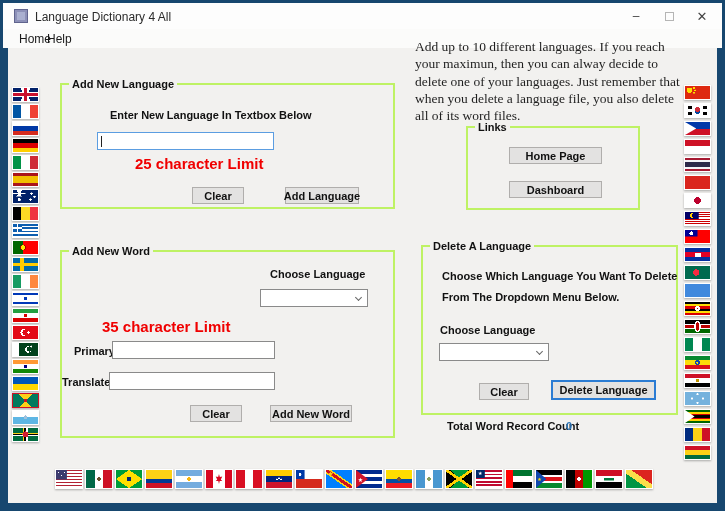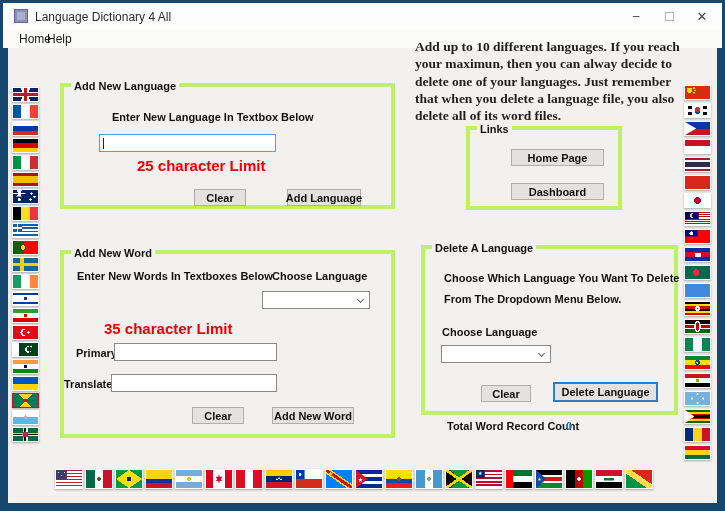--- a/index.html
+++ b/index.html
@@ -12,22 +12,22 @@
   .winbtn{position:absolute;top:0;width:32px;height:26px;display:flex;align-items:center;justify-content:center;color:#444;font-size:12px;cursor:default;}
   .winbtn.min{left:617px;}
   .winbtn.max{left:650px;}
   .winbtn.close{left:683px;font-size:13px;}
   .max-box{width:9px;height:9px;border:1px solid #b5b5b5;}
   .menubar{position:absolute;left:3px;top:29px;width:719px;height:19px;background:#fbfbfa;}
   .menu-item{position:absolute;top:3px;font-size:12px;color:#1a1a1a;padding:0 4px;cursor:default;}
   .menu-item.m0{left:12px;}
   .menu-item.m1{left:40px;}
   .client{position:absolute;left:8px;top:48px;width:709px;height:455px;background:#f2f1ef;}
-  .intro{position:absolute;left:415px;top:38px;width:272px;margin:0;font-family:"Liberation Serif",serif;font-size:13.5px;line-height:17.3px;color:#1f1f1f;font-weight:bold;}
-  .groupbox{position:absolute;border:4px solid #bef264;}
+  .intro{position:absolute;left:415px;top:38px;width:272px;margin:0;font-family:"Liberation Serif",serif;font-size:13.5px;line-height:17.3px;color:#1f1f1f;}
+  .groupbox{position:absolute;border:2px solid #bef264;}
   .gb-caption{position:absolute;top:-7px;left:7px;background:#f2f1ef;padding:0 3px;font-size:11px;font-weight:bold;color:#111;white-space:nowrap;}
   .lbl{position:absolute;font-size:11px;font-weight:bold;color:#111;white-space:nowrap;text-align:center;}
   .note{position:absolute;font-size:15px;font-weight:bold;color:#f00000;white-space:nowrap;}
   .btn{position:absolute;height:17px;background:#e3e2e1;border:1px solid #b0aeac;font-size:11px;font-weight:bold;color:#111;display:flex;align-items:center;justify-content:center;cursor:default;white-space:nowrap;}
   .btn-accent{border:2px solid #2b7cd3;height:20px;}
   .textbox{position:absolute;height:18px;background:#fff;border:1px solid #8a8a8a;}
   .textbox.focused{border:1px solid #5b9de1;}
   .caret{position:absolute;left:3px;top:3px;width:1px;height:11px;background:#222;}
   .combo{position:absolute;height:18px;background:#fff;border:1px solid #8a8a8a;cursor:default;}
   .combo .chev{position:absolute;right:6px;top:5px;width:5px;height:5px;border-right:1px solid #666;border-bottom:1px solid #666;transform:rotate(45deg);}
@@ -152,40 +152,39 @@
     <div class="btn" style="left:130px;top:102px;width:52px;">
         <span>Clear</span>
       </div>
     <div class="btn" style="left:223px;top:102px;width:74px;">
         <span>Add Language</span>
       </div>
   </div>
 
   <div class="groupbox" style="left:60px;top:250px;width:335px;height:188px;">
     <span class="gb-caption">Add New Word</span>
-    <span class="lbl" style="left:13px;top:16px;">Enter New Words In Textboxes Below</span>
     <span class="lbl" style="left:208px;top:16px;">Choose Language</span>
     <div class="combo" style="left:198px;top:37px;width:108px;">
       <span></span>
       <span class="chev"></span>
     </div>
     <span class="note" style="left:40px;top:66px;">35 character Limit</span>
     <span class="lbl" style="left:12px;top:93px;">Primary</span>
     <div class="textbox" style="left:50px;top:89px;width:163px;"><span></span></div>
     <span class="lbl" style="left:0px;top:124px;">Translated</span>
     <div class="textbox" style="left:47px;top:120px;width:166px;"><span></span></div>
     <div class="btn" style="left:128px;top:153px;width:52px;">
         <span>Clear</span>
       </div>
     <div class="btn" style="left:208px;top:153px;width:82px;">
         <span>Add New Word</span>
       </div>
   </div>
 
-  <div class="groupbox" style="left:466px;top:126px;width:156px;height:84px;">
+  <div class="groupbox" style="left:466px;top:126px;width:174px;height:84px;">
     <span class="gb-caption">Links</span>
     <div class="btn" style="left:41px;top:19px;width:93px;">
         <span>Home Page</span>
       </div>
     <div class="btn" style="left:41px;top:53px;width:93px;">
         <span>Dashboard</span>
       </div>
   </div>
 
   <div class="groupbox" style="left:421px;top:245px;width:257px;height:170px;">

